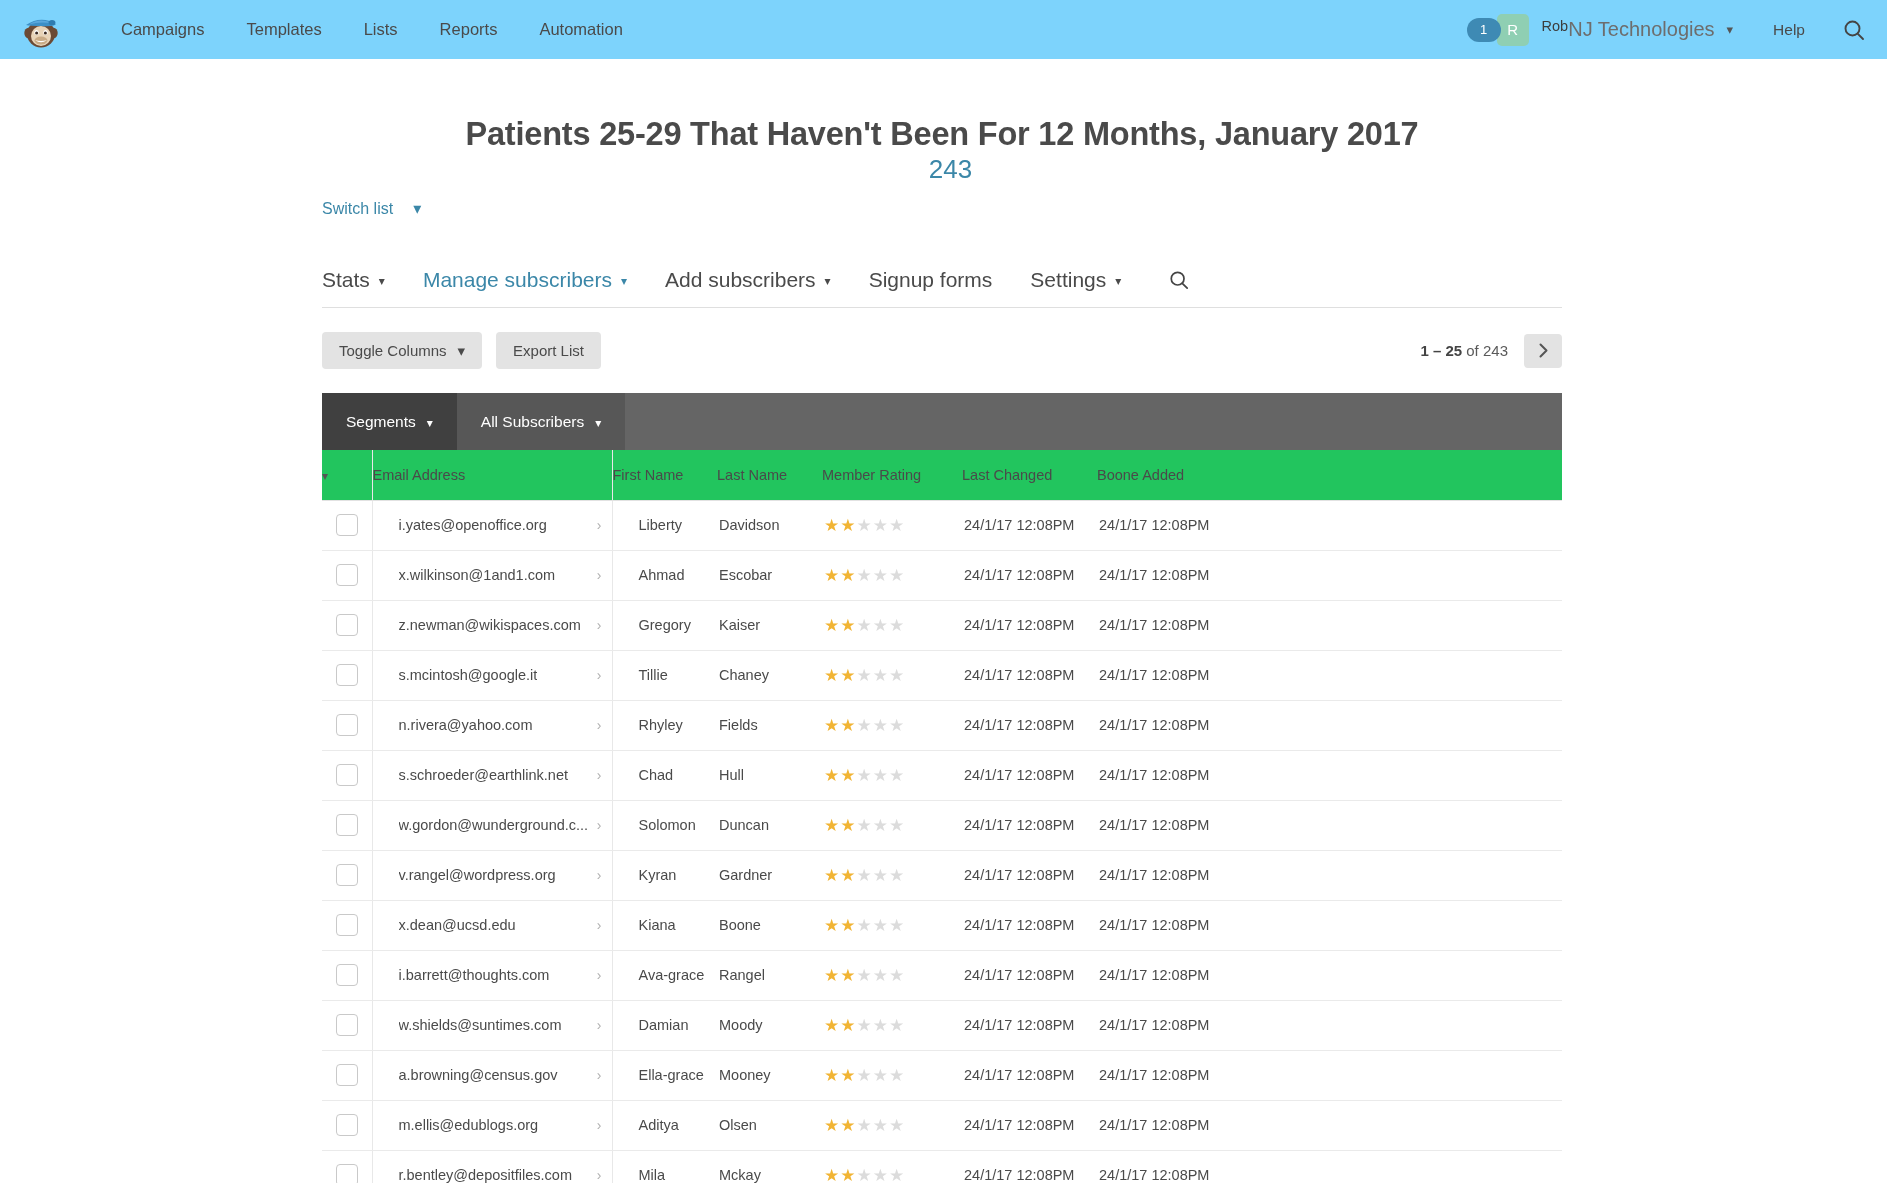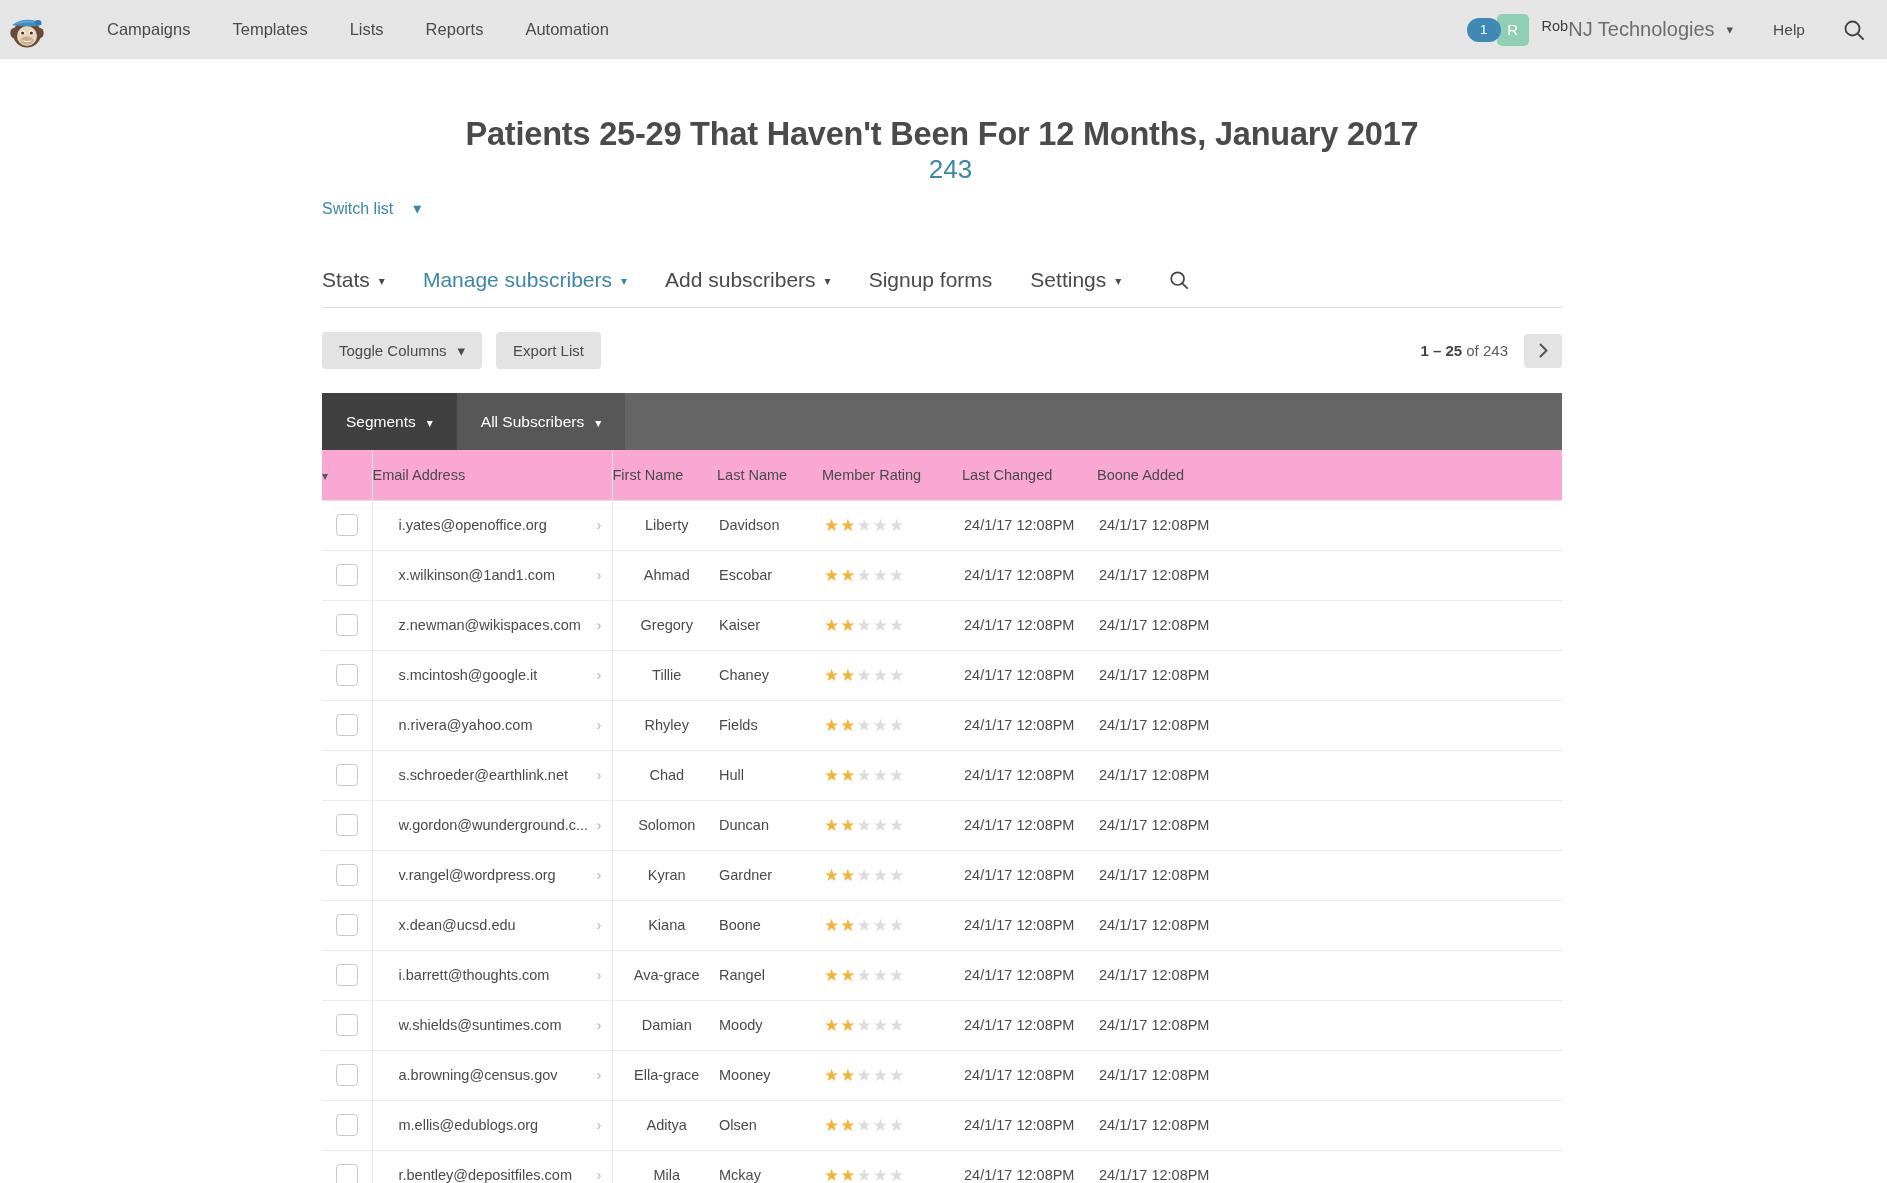--- a/index.html
+++ b/index.html
@@ -9,24 +9,24 @@
     height: 1183px;
     overflow: hidden;
     background: #ffffff;
     font-family: "Liberation Sans", sans-serif;
     -webkit-font-smoothing: antialiased;
   }
 
   
   .topnav {
     height: 59px;
-    background: #e5e5e5;
+    background: #7dd3fc;
     display: flex;
     align-items: center;
-    padding: 0 22px 0 6px;
+    padding: 0 22px 0 20px;
     position: relative;
   }
   .logo {
     width: 42px; height: 42px;
     flex: 0 0 auto;
     margin-right: 38px;
     position: relative;
   }
   .nav-links { display: flex; align-items: center; gap: 0; }
   .nav-link {
@@ -220,38 +220,38 @@
   .seg-cell .cv { font-size: 12px; position: relative; top: 1px; }
 
   
   table.subs {
     width: 1240px;
     border-collapse: collapse;
     table-layout: fixed;
     background: #fff;
   }
   table.subs thead th {
-    background: #f9a8d4;
+    background: #22c55e;
     font-size: 14.5px;
     font-weight: normal;
     color: #4a4a4a;
     text-align: left;
     padding: 15px 0;
     height: 50px;
     border-bottom: 1px solid #e2e2e2;
     vertical-align: middle;
   }
   th.c-check, td.c-check {
     width: 50px;
     text-align: center;
     border-right: 1px solid #e8e8e8;
     padding-left: 0; padding-right: 0;
   }
   th.c-email, td.c-email { width: 240px; padding-left: 26px; padding-right: 10px; border-right: 1px solid #e8e8e8; }
-  th.c-first, td.c-first { width: 105px; padding-left: 4px; text-align: center; }
+  th.c-first, td.c-first { width: 105px; padding-left: 26px; }
   th.c-last,  td.c-last  { width: 105px; padding-left: 2px; }
   th.c-rate,  td.c-rate  { width: 140px; padding-left: 2px; }
   th.c-chg,   td.c-chg   { width: 135px; padding-left: 2px; }
   th.c-add,   td.c-add   { width: 200px; padding-left: 2px; }
   th.c-pad,   td.c-pad   { width: 265px; }
 
   .hdr-caret { font-size: 12px; color: #555; }
 
   table.subs tbody tr { height: 50px; }
   table.subs tbody td {

